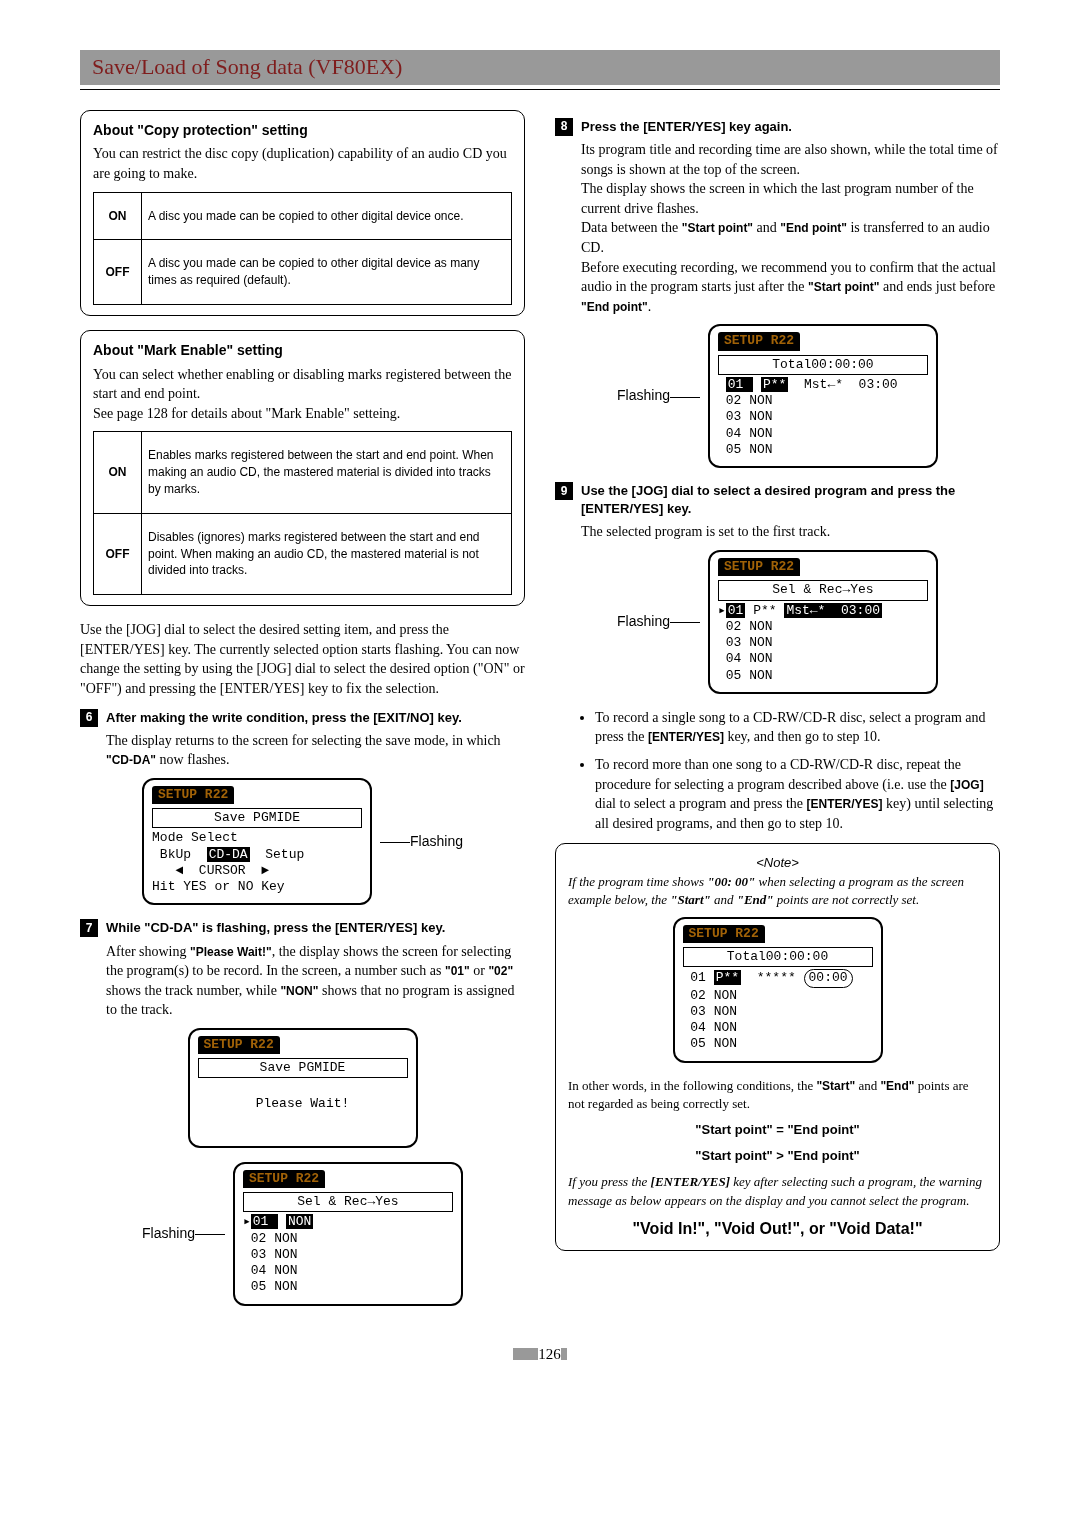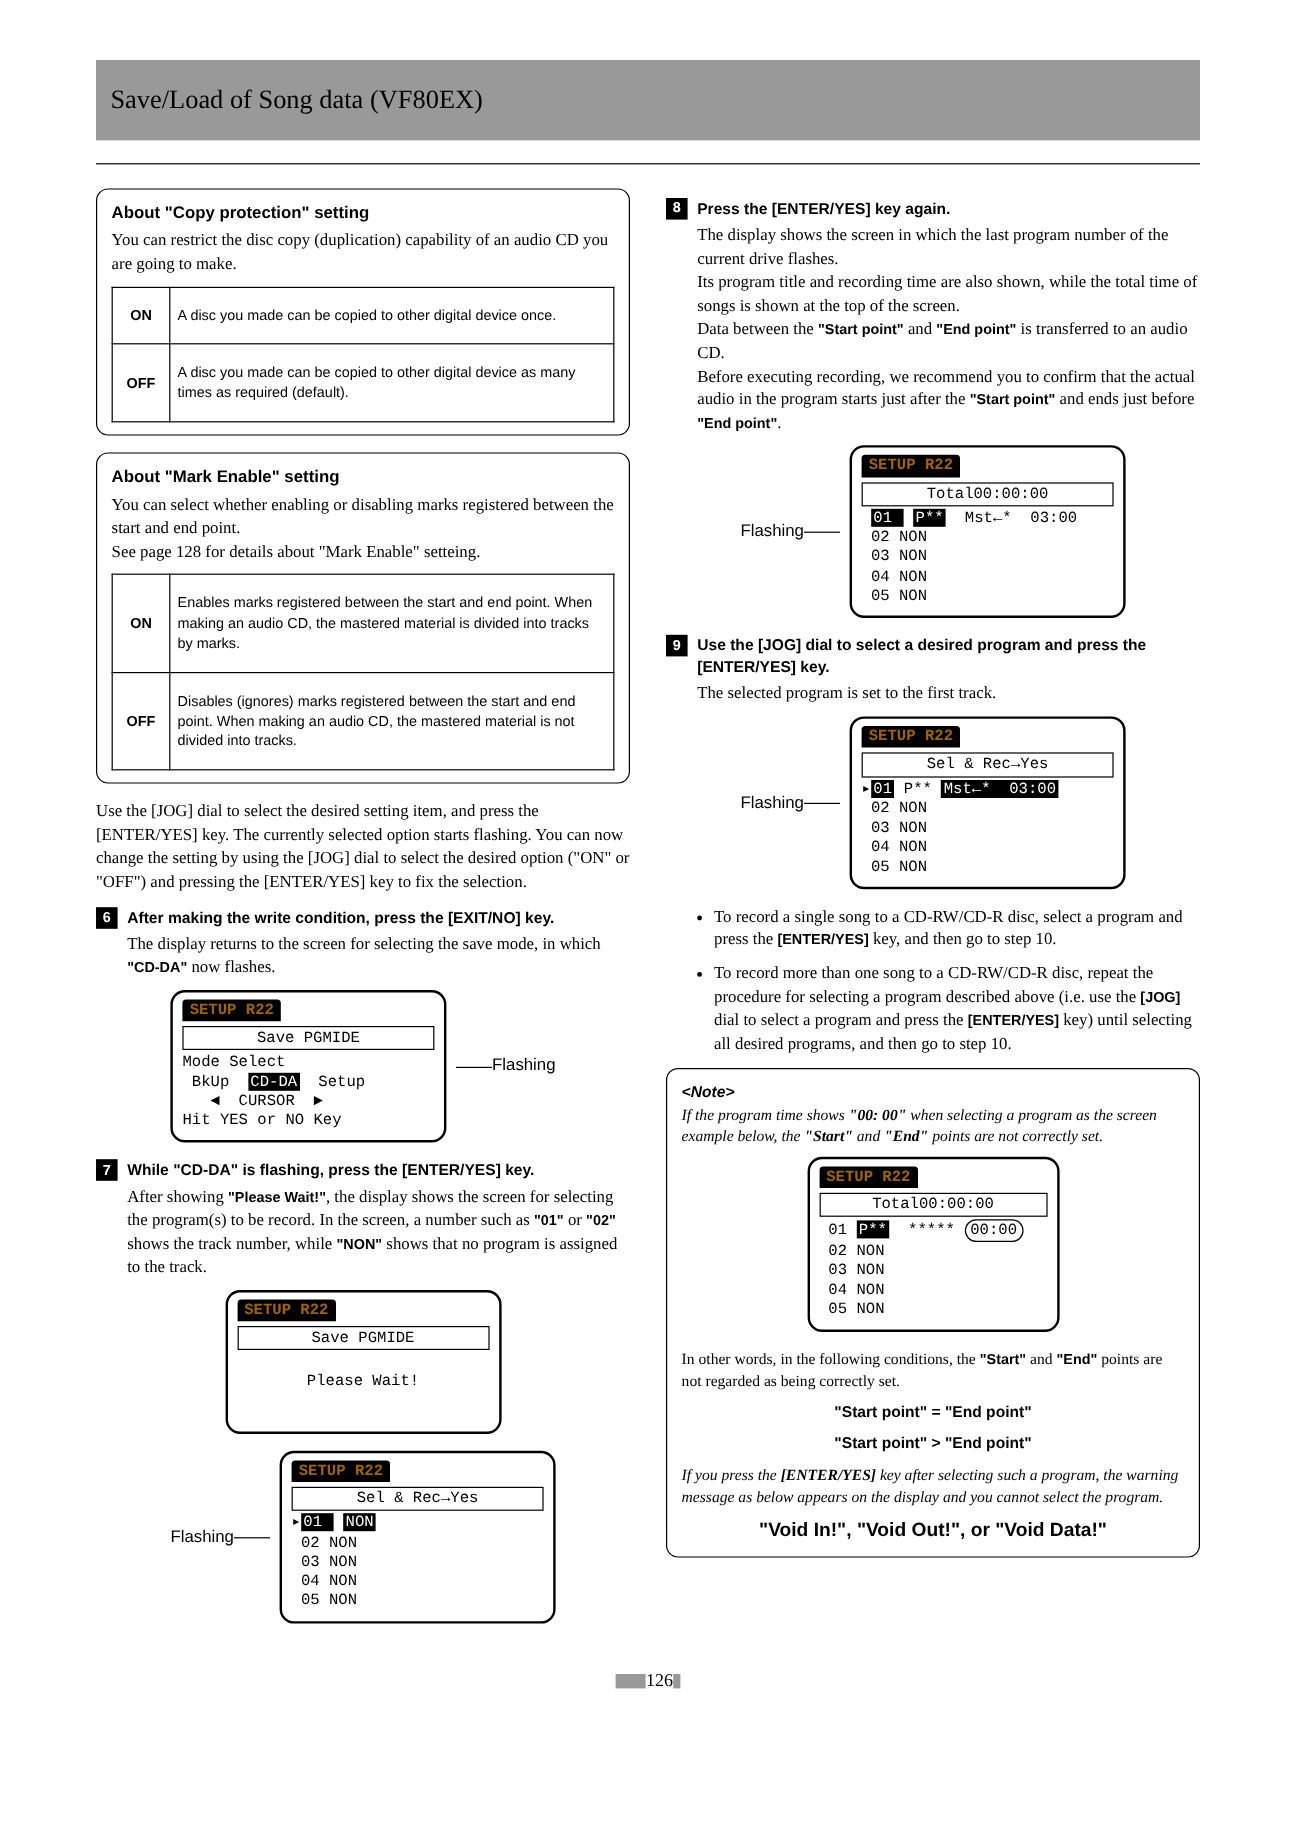--- a/index.html
+++ b/index.html
@@ -8,24 +8,24 @@
     font-family: "Times New Roman", serif;
     font-size: 14px;
     line-height: 1.4;
     width: 1080px;
     margin: 0 auto;
     padding: 50px 80px 40px;
     color: #000;
   }
   .header-bar {
     background: #999;
-    color: #000000;
-    padding: 18px 12px;
+    color: #7f1d1d;
+    padding: 2px 12px;
     font-size: 22px;
-    margin-bottom: 19px;
+    margin-bottom: 4px;
   }
   hr.top-rule { border: none; border-top: 1px solid #000; margin-bottom: 20px; }
   .columns { display: flex; gap: 30px; }
   .col { flex: 1; min-width: 0; }
   .box {
     border: 1px solid #000;
     border-radius: 10px;
     padding: 10px 12px;
     margin-bottom: 14px;
   }
@@ -139,22 +139,23 @@
   }
   ul.bullets li { margin-bottom: 8px; }
   .note-box {
     border: 1px solid #000;
     border-radius: 10px;
     padding: 10px 12px;
     font-size: 13px;
   }
   .note-box .note-h {
     font-family: Arial, sans-serif;
-    font-weight: bold;
+    font-weight: normal;
     font-style: italic;
+    text-align: center;
   }
   .note-box .ital { font-style: italic; }
   .note-center {
     text-align: center;
     font-family: Arial, sans-serif;
     font-weight: bold;
     margin: 8px 0;
   }
   .void-msg {
     font-family: Arial, sans-serif;
@@ -293,22 +294,22 @@
 
   </div>
 
   <div class="col">
 
     <div class="step">
       <div class="step-num">8</div>
       <div class="step-title">Press the [ENTER/YES] key again.</div>
     </div>
     <div class="step-body">
+      <p>Its program title and recording time are also shown, while the total time of songs is shown at the top of the screen.</p>
       <p>The display shows the screen in which the last program number of the current drive flashes.</p>
-      <p>Its program title and recording time are also shown, while the total time of songs is shown at the top of the screen.</p>
       <p><span>Data between the </span><span class="bold-sans">"Start point"</span><span> and </span><span class="bold-sans">"End point"</span><span> is transferred to an audio CD.</span></p>
       <p><span>Before executing recording, we recommend you to confirm that the actual audio in the program starts just after the </span><span class="bold-sans">"Start point"</span><span> and ends just before </span><span class="bold-sans">"End point"</span><span>.</span></p>
     </div>
 
     <div class="lcd-wrap">
       <div>
         <span class="flashing-label">Flashing</span><span class="flashing-line"></span>
       </div>
       <div class="lcd">
         <div class="lcd-title">SETUP R22</div>

